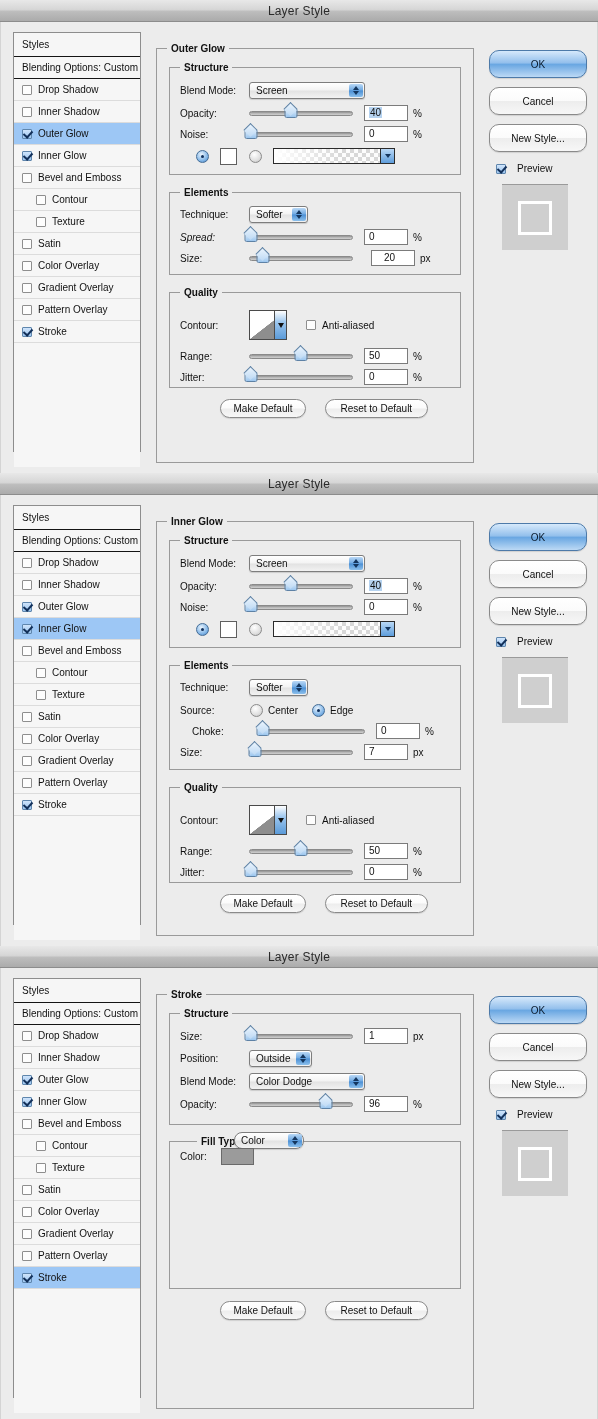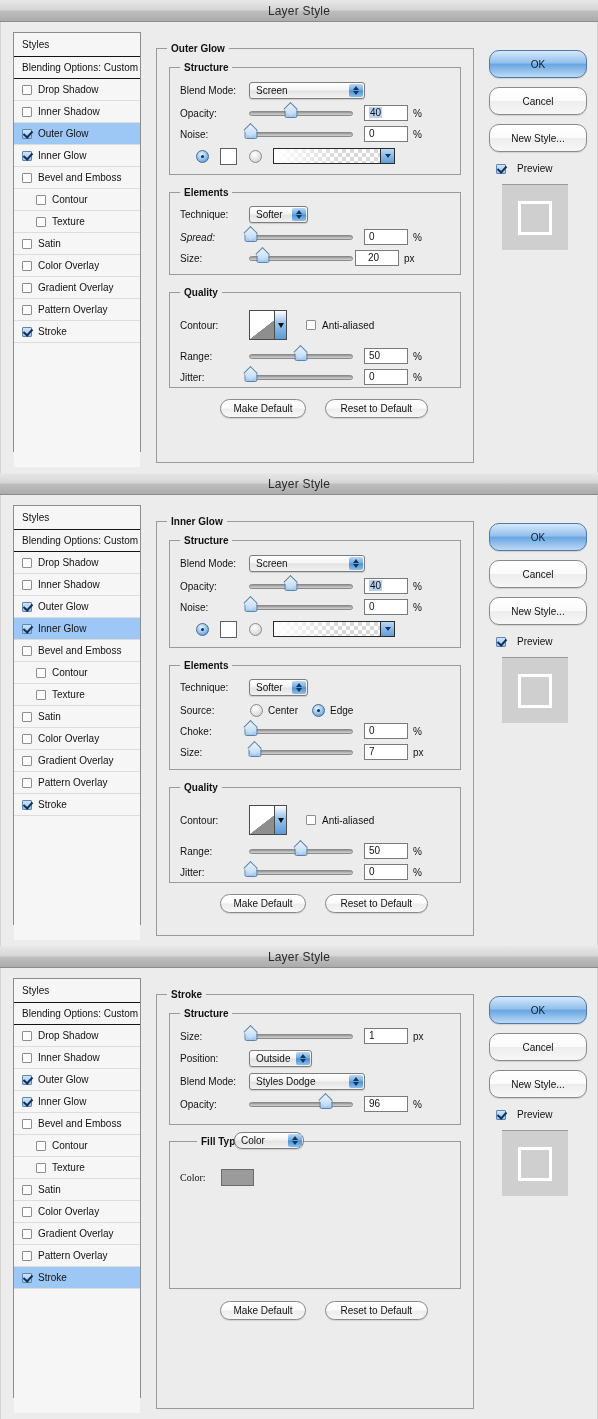--- a/index.html
+++ b/index.html
@@ -376,21 +376,21 @@
           <div class="numfield" style="margin-left:11px;"><span>0</span></div>
           <span class="unit">%</span>
         </div>
 
         <div class="row" style="left:10px;top:57px;">
           <span class="lab" style="width:63px;">Size:</span>
           <div class="slider" style="width:104px;margin-left:6px;">
             <div class="strack"></div>
             <div class="sknob" style="left:13%;"></div>
           </div>
-          <div class="numfield" style="margin-left:2px;padding-left:12px;"><span>20</span></div>
+          <div class="numfield" style="margin-left:18px;padding-left:12px;"><span>20</span></div>
           <span class="unit">px</span>
         </div>
       </div>
 
       <div class="sect" style="left:12px;top:243px;width:292px;height:96px;">
         <span class="grouptitle">Quality</span>
 
         <div class="row" style="left:10px;top:17px;height:30px;">
           <span class="lab" style="width:63px;">Contour:</span>
           <div class="contour" style="margin-left:6px;">
@@ -564,21 +564,21 @@
               </span>
           </div>
         </div>
         <div class="row" style="left:10px;top:36px;">
           <span class="lab" style="width:63px;">Source:</span>
           <span class="radio" style="margin-left:7px;"></span>
           <span class="lab" style="margin-left:5px;text-align:left;">Center</span>
           <span class="radio on" style="margin-left:14px;"></span>
           <span class="lab" style="margin-left:5px;text-align:left;">Edge</span>
         </div>
-        <div class="row" style="left:10px;top:57px;">
+        <div class="row" style="left:22px;top:57px;">
           <span class="lab" style="width:63px;">Choke:</span>
           <div class="slider" style="width:104px;margin-left:6px;">
             <div class="strack"></div>
             <div class="sknob" style="left:2%;"></div>
           </div>
           <div class="numfield" style="margin-left:11px;"><span>0</span></div>
           <span class="unit">%</span>
         </div>
         <div class="row" style="left:10px;top:78px;">
           <span class="lab" style="width:63px;">Size:</span>
@@ -729,21 +729,21 @@
             <span class="carr">
                 <i class="up"></i>
                 <i class="dn"></i>
               </span>
           </div>
         </div>
 
         <div class="row" style="left:10px;top:59px;">
           <span class="lab" style="width:63px;">Blend Mode:</span>
           <div class="combo" style="width:116px;margin-left:6px;">
-            <span class="ctext">Styles Dodge</span>
+            <span class="ctext">Color Dodge</span>
             <span class="carr">
                 <i class="up"></i>
                 <i class="dn"></i>
               </span>
           </div>
         </div>
 
         <div class="row" style="left:10px;top:82px;">
           <span class="lab" style="width:63px;">Opacity:</span>
           <div class="slider" style="width:104px;margin-left:6px;">
@@ -758,21 +758,21 @@
       <div class="sect" style="left:12px;top:146px;width:292px;height:148px;">
         <span class="grouptitle" style="top:-6px;left:27px;">Fill Type:</span>
         <div class="combo" style="width:70px;position:absolute;left:64px;top:-10px;border-radius:8px;">
           <span class="ctext">Color</span>
           <span class="carr">
               <i class="up"></i>
               <i class="dn"></i>
             </span>
         </div>
 
-        <div class="row" style="left:10px;top:26px;height:18px;font-family:Liberation Serif, serif;">
+        <div class="row" style="left:10px;top:5px;height:18px;">
           <span class="lab" style="width:33px;">Color:</span>
           <span style="display:inline-block;width:33px;height:17px;background:#9b9b9b;border:1px solid #6a6a6a;box-sizing:border-box;margin-left:8px;"></span>
         </div>
       </div>
 
       <div style="position:absolute;left:63px;top:306px;">
         <span class="pill" style="width:86px;">Make Default</span>
         <span class="pill" style="width:103px;margin-left:16px;">Reset to Default</span>
       </div>
     </div>

